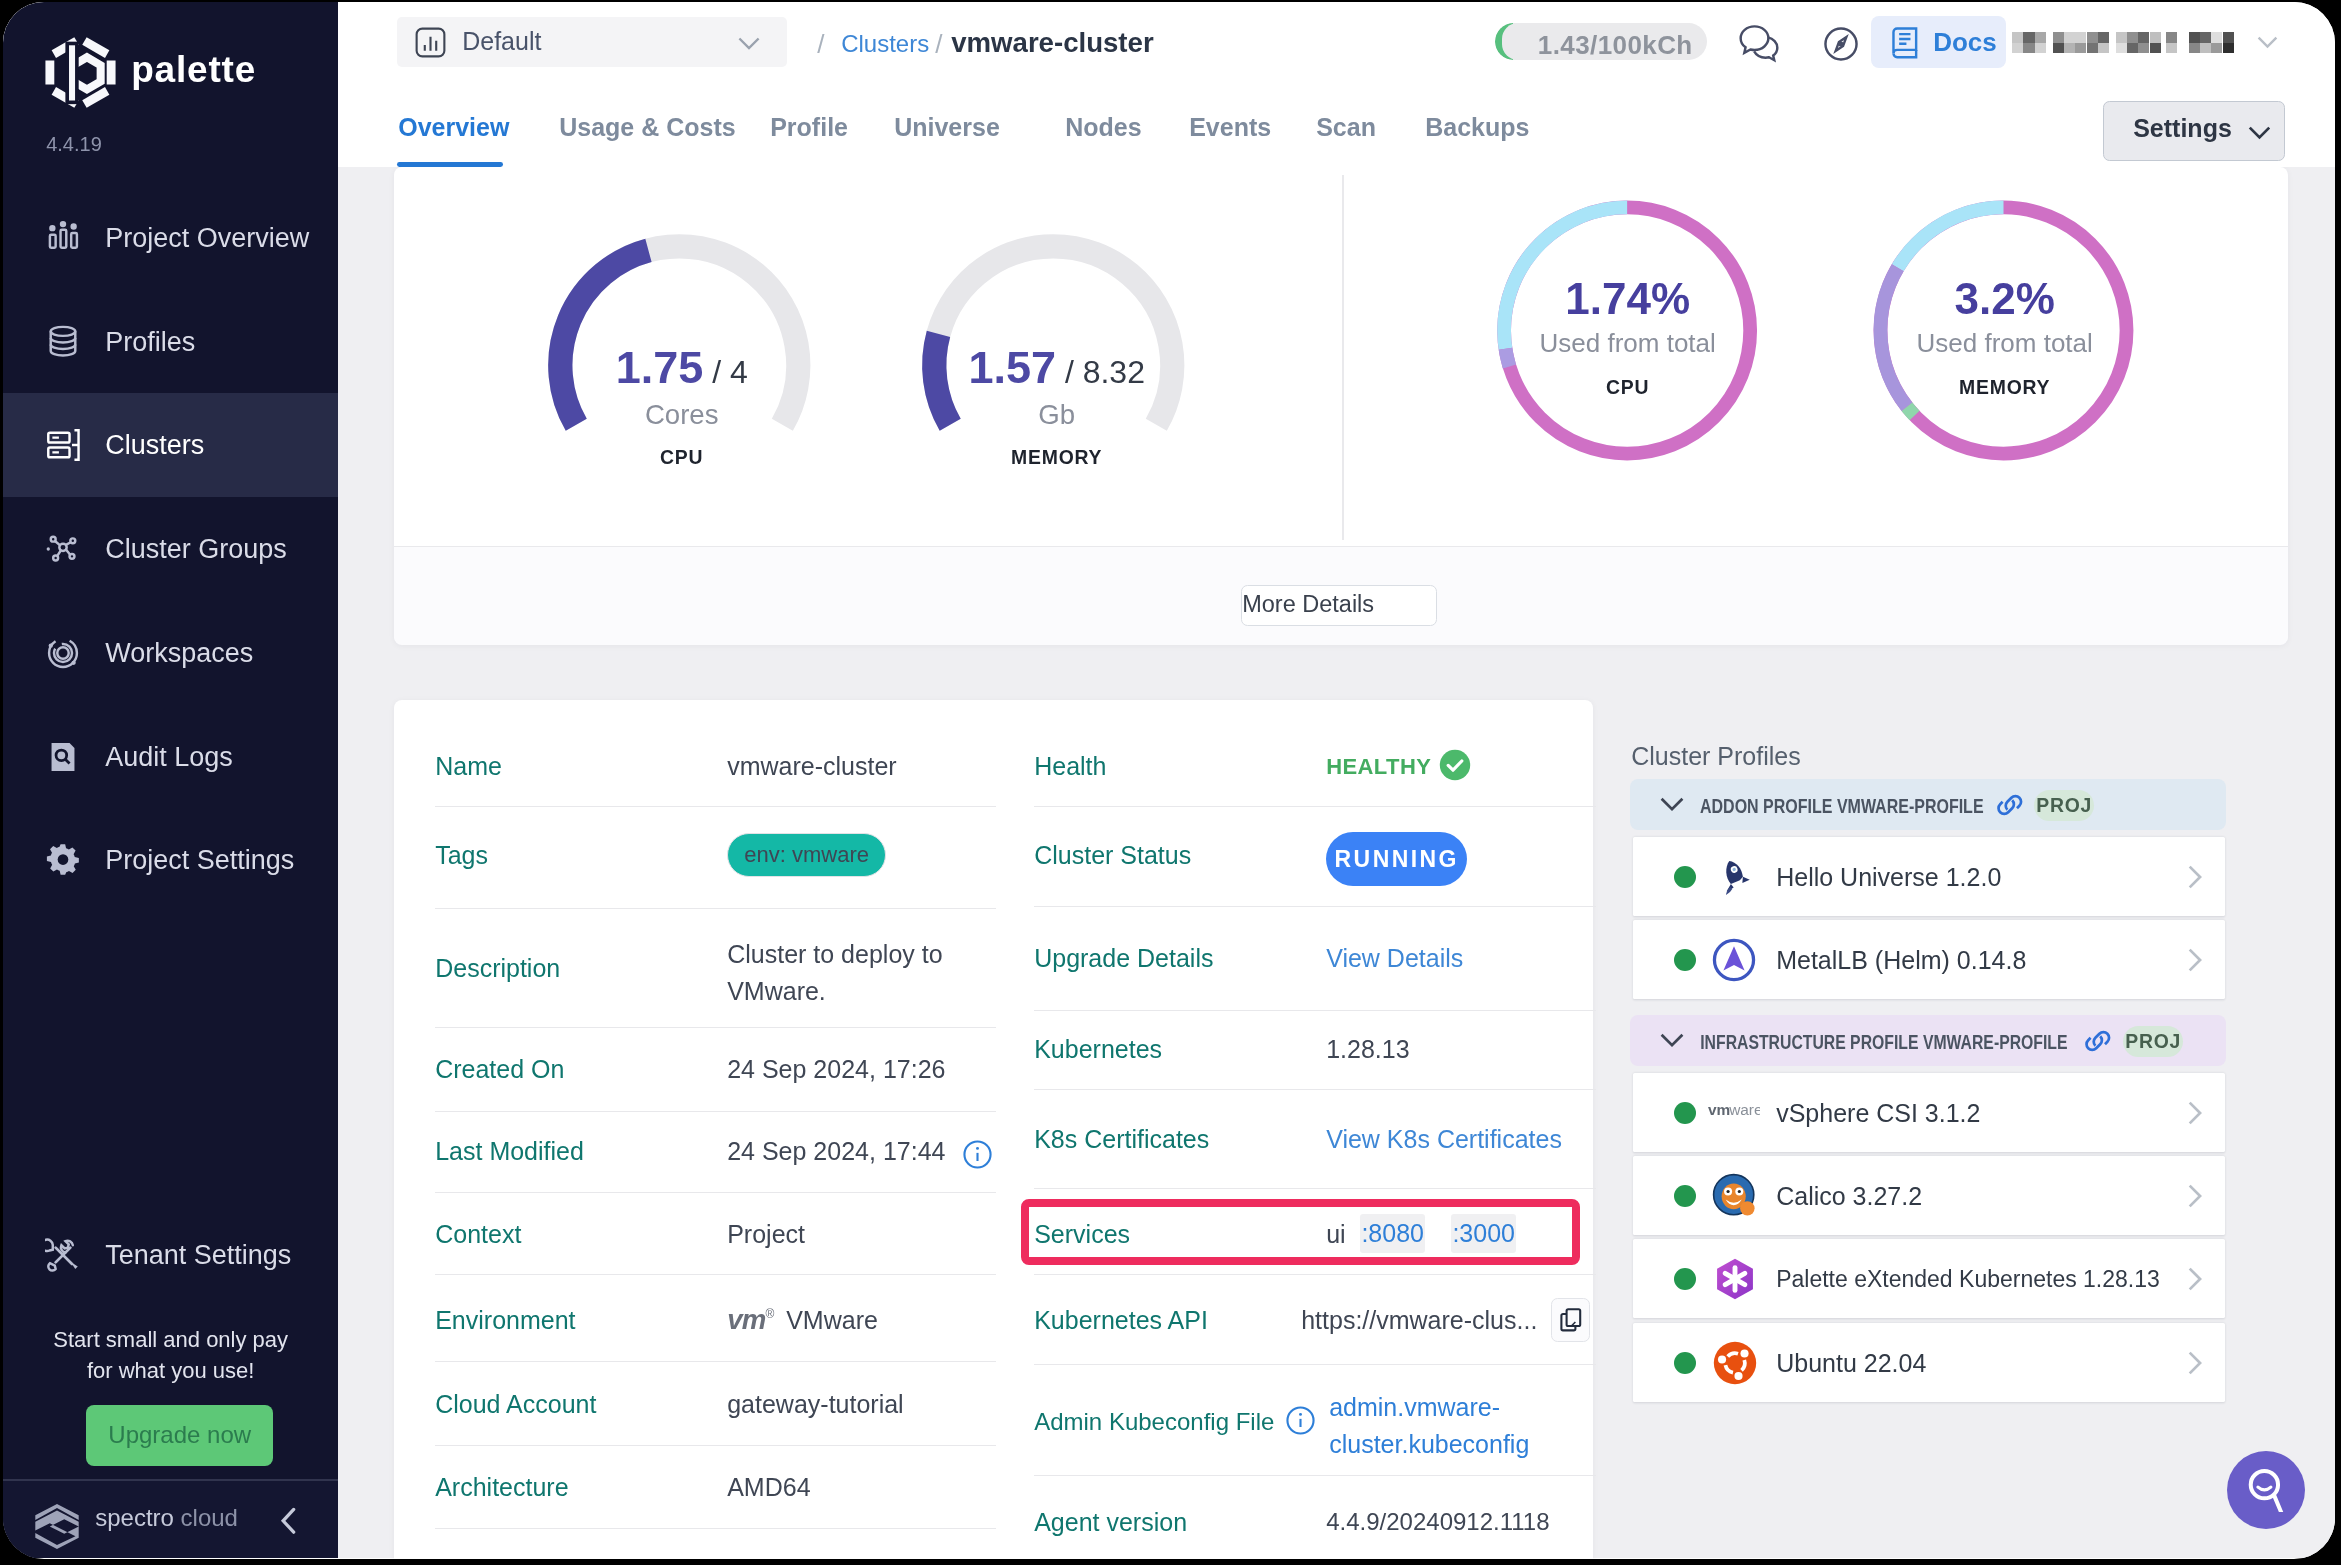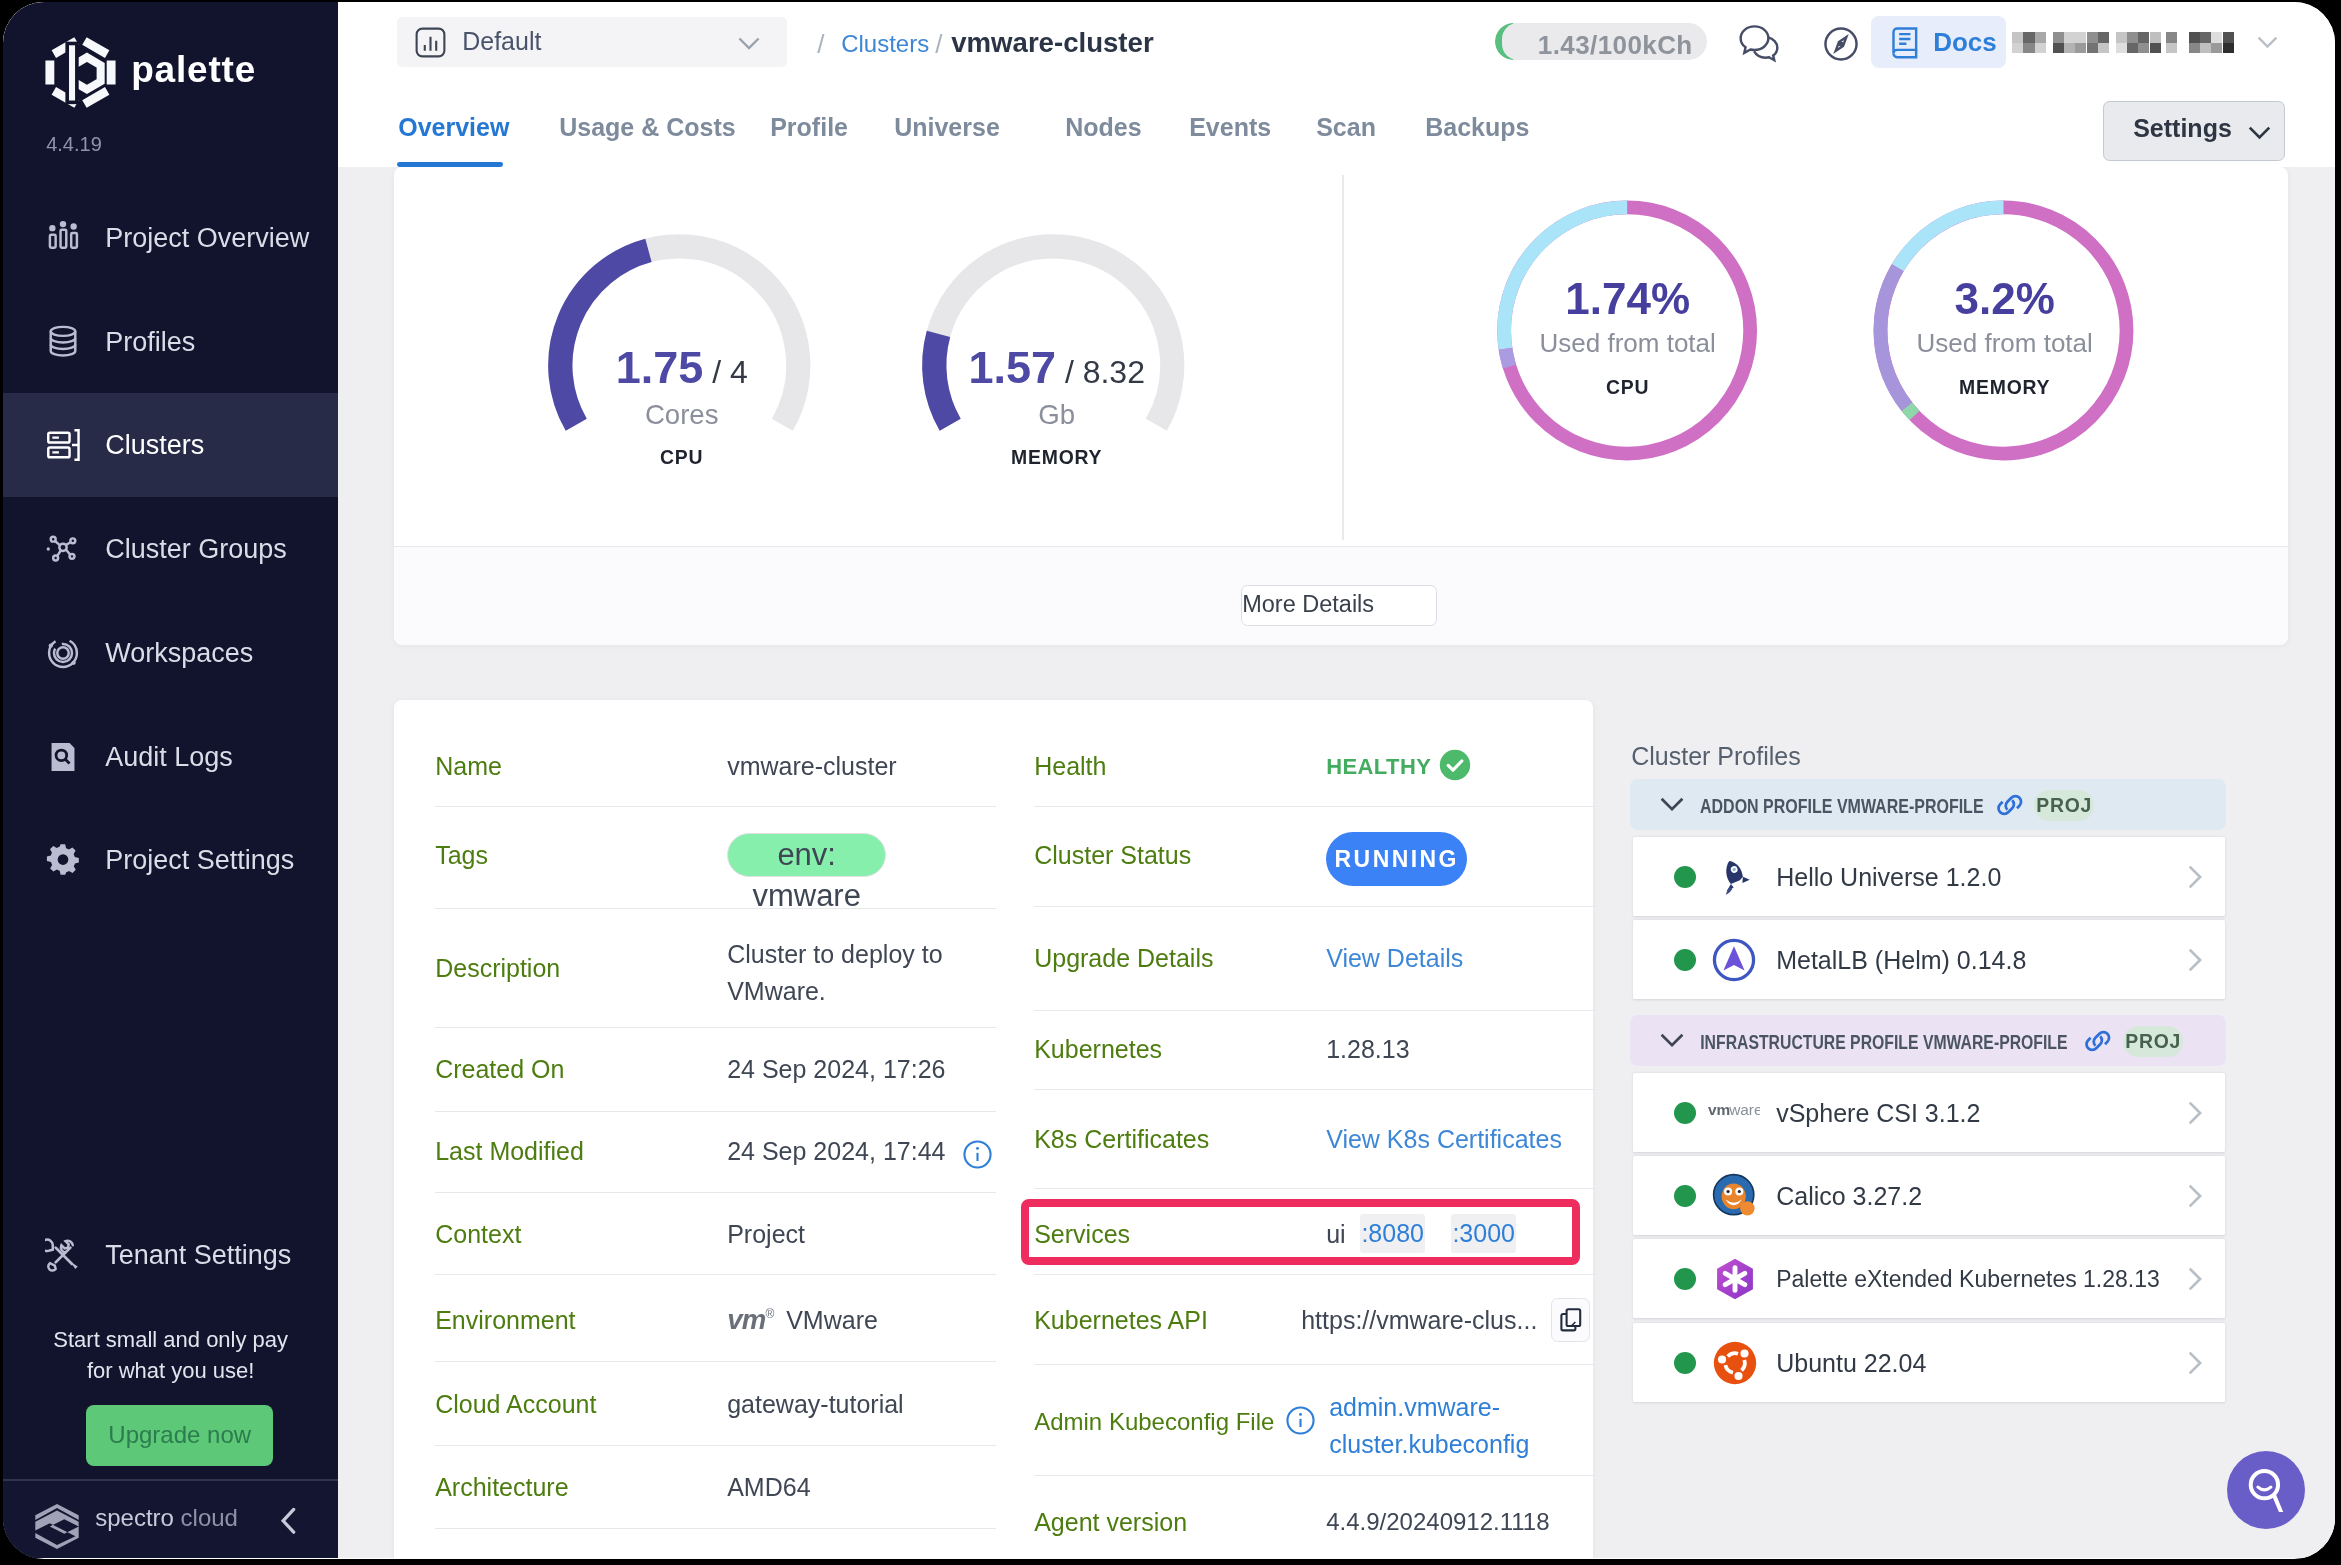--- a/index.html
+++ b/index.html
@@ -33,21 +33,21 @@
   .settings { position:absolute; left:2100px; top:99px; width:182px; height:60px; background:#e9eaee; border:1.6px solid #c3c9d2; border-radius:6.5px; }
 
   
   .content { position:absolute; left:335px; top:165px; width:1998px; height:1391px; background:#efeff2; }
   .card1 { position:absolute; left:391px; top:165px; width:1894px; height:477px; background:#fff; border-radius:8px; box-shadow:0 1.6px 6.5px rgba(30,40,60,.05); }
   .card1-footer { position:absolute; left:391px; top:544px; width:1894px; height:99px; background:#fbfbfd; border-top:1.6px solid #e9e9ec; border-radius:0 0 8px 8px; }
   .morebtn { position:absolute; left:1238px; top:583px; width:196px; height:41px; background:#fff; border:1.6px solid #dadee4; border-radius:6.5px; font-size:23.5px; color:#3a414d; text-align:left; line-height:37px; }
   .vdiv { position:absolute; left:1339px; top:173px; width:1.6px; height:365px; background:#e9e9ec; }
 
   .card2 { position:absolute; left:391px; top:698px; width:1199px; height:859px; background:#fff; border-radius:8px 8px 0 0; box-shadow:0 1.6px 6.5px rgba(30,40,60,.05); }
-  .row-label { position:absolute; color:#4d7c0f; font-size:25px; white-space:nowrap; }
+  .row-label { position:absolute; color:#0f766e; font-size:25px; white-space:nowrap; }
   .row-value { position:absolute; color:#3f4654; font-size:25px; white-space:nowrap; }
   .hline { position:absolute; height:0.8px; background:#e8e8eb; }
 
   .ptitle { position:absolute; left:1628px; top:740px; color:#555f6d; font-size:25px; }
   .phead { position:absolute; left:1627px; width:596px; height:51px; border-radius:8px; }
   .prow { position:absolute; left:1630px; width:592px; height:79px; background:#fff; box-shadow:0 0.8px 2.4px rgba(40,50,70,.14); border-radius:1.6px; }
   .pdot { position:absolute; left:41px; top:50%; transform:translateY(-50%); width:22px; height:22px; border-radius:50%; background:#23964e; }
   .plabel { position:absolute; left:143px; top:50%; transform:translateY(-50%); color:#323a46; font-size:25px; white-space:nowrap; }
   .pchev { position:absolute; right:23px; top:50%; transform:translateY(-50%); }
 
@@ -105,21 +105,21 @@
   <div class="abs" style="left:1880px;top:326px;width:243px;text-align:center;font-size:26px;color:#8a8f9b">Used from total</div>
   <div class="abs" style="left:1880px;top:374px;width:243px;text-align:center;font-size:19.4px;font-weight:700;color:#1e232d;letter-spacing:0.8px">MEMORY</div>
   <div class="morebtn">More Details</div>
 
   <div class="card2"></div>
 
   <div class="row-label" style="left:432px;top:750px">Name</div>
   <div class="row-value" style="left:724px;top:750px">vmware-cluster</div>
   <div class="hline" style="left:432px;top:804px;width:561px"></div>
   <div class="row-label" style="left:432px;top:839px">Tags</div>
-  <div class="abs" style="left:724px;top:831px;width:159px;height:44px;background:#86efac;border:1.6px solid #e2e2e6;border-radius:22px;text-align:center;line-height:41px;font-size:31px;color:#3f4654">env: vmware</div>
+  <div class="abs" style="left:724px;top:831px;width:159px;height:44px;background:#14b8a6;border:1.6px solid #e2e2e6;border-radius:22px;text-align:center;line-height:41px;font-size:22px;color:#3f4654">env: vmware</div>
   <div class="hline" style="left:432px;top:906px;width:561px"></div>
   <div class="row-label" style="left:432px;top:952px">Description</div>
   <div class="row-value" style="left:724px;top:934px;line-height:37px;white-space:normal;width:267px">Cluster to deploy to VMware.</div>
   <div class="hline" style="left:432px;top:1025px;width:561px"></div>
   <div class="row-label" style="left:432px;top:1053px">Created On</div>
   <div class="row-value" style="left:724px;top:1053px">24 Sep 2024, 17:26</div>
   <div class="hline" style="left:432px;top:1109px;width:561px"></div>
   <div class="row-label" style="left:432px;top:1135px">Last Modified</div>
   <div class="row-value" style="left:724px;top:1135px">24 Sep 2024, 17:44</div>
   <svg class="abs" style="left:959px;top:1137px" width="31" height="31" viewBox="0 0 38 38" fill="none" stroke="#2e7fd8" stroke-width="2.6">

